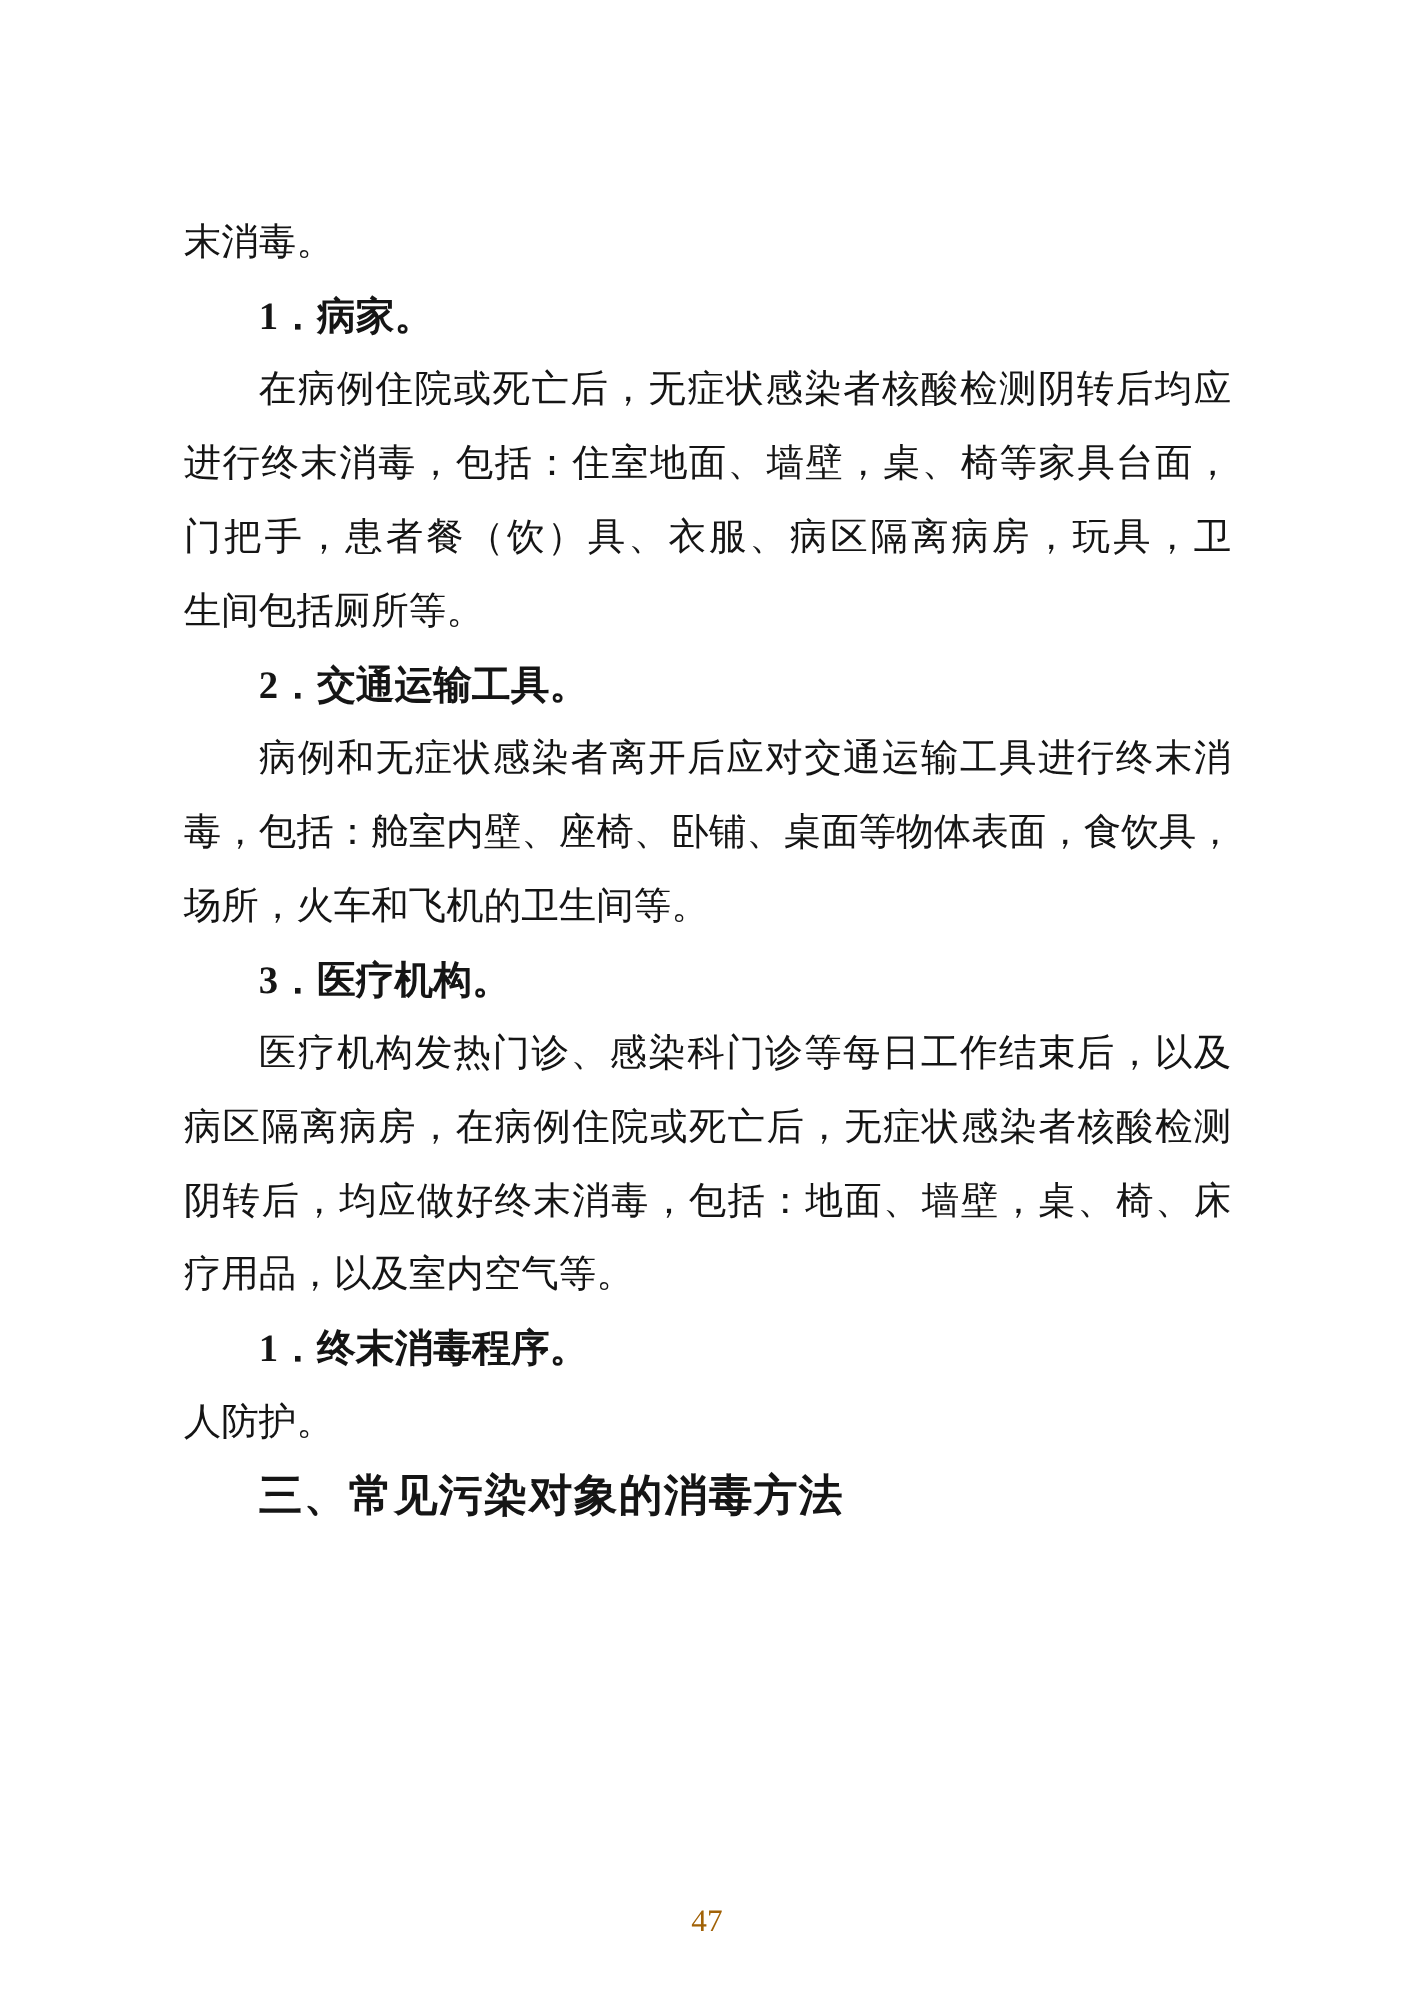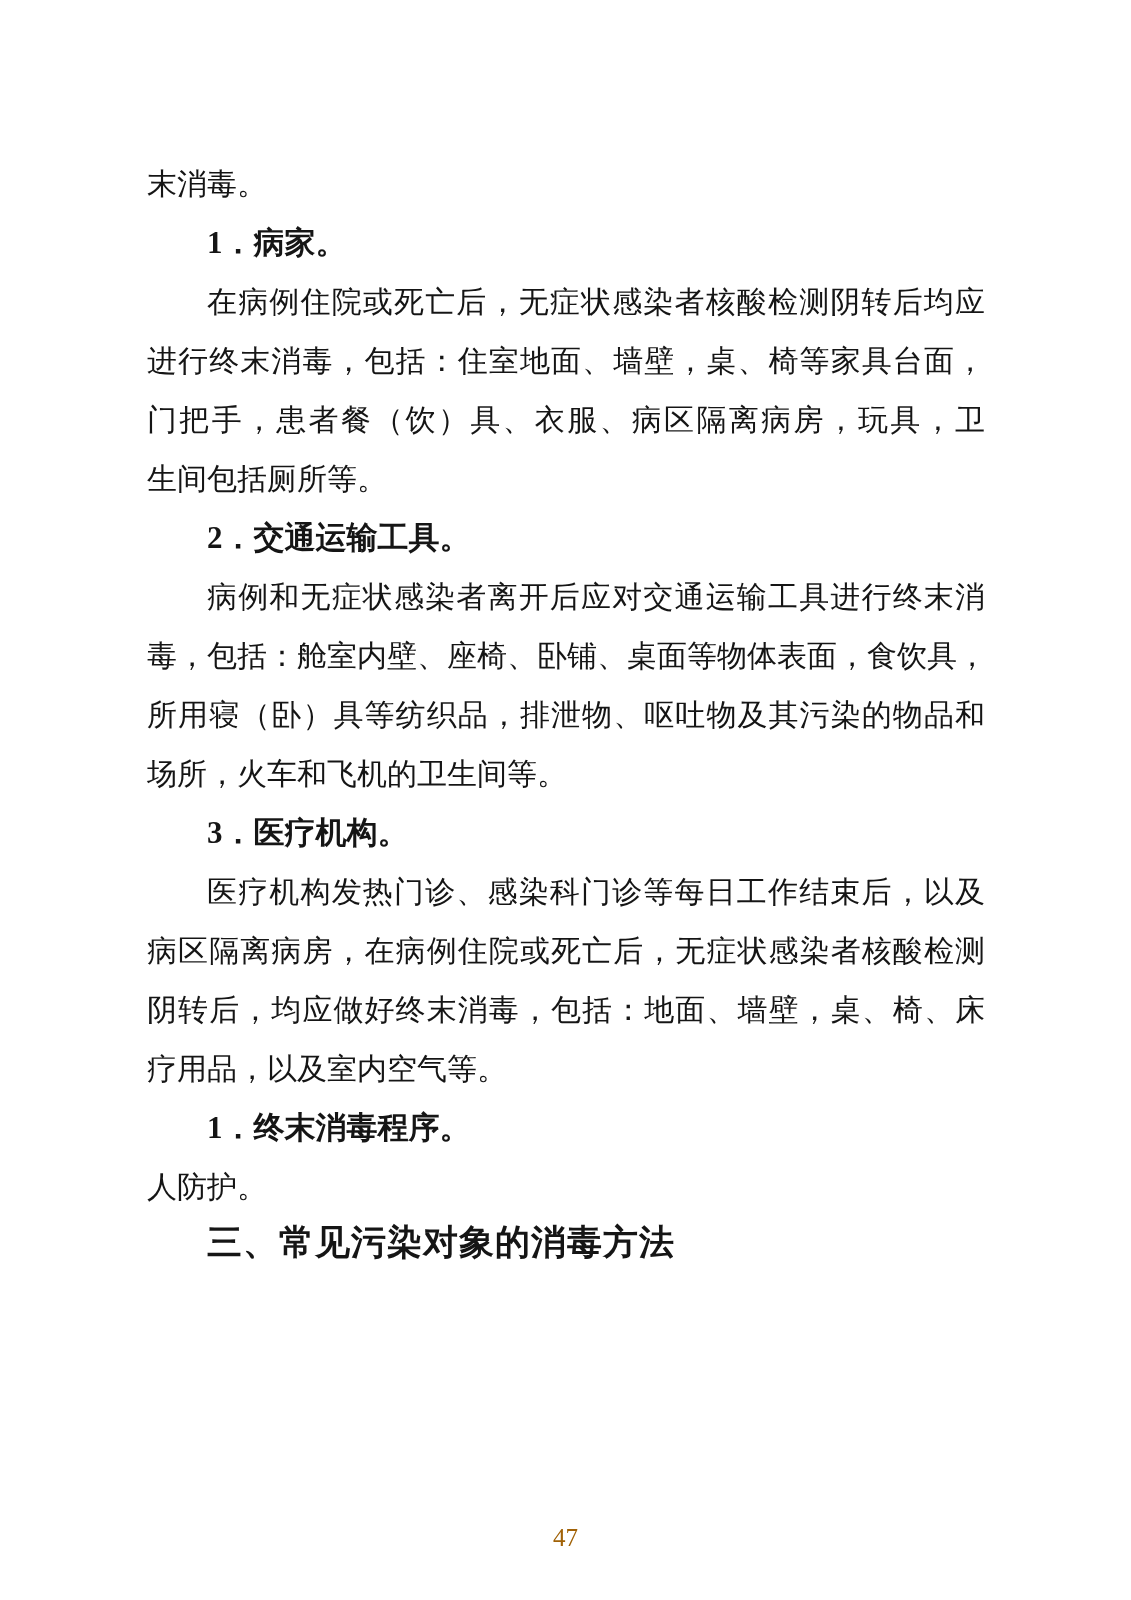--- a/index.html
+++ b/index.html
@@ -12,21 +12,21 @@
     width: 1131px;
     height: 1600px;
     background: #ffffff;
     overflow: hidden;
     font-family: "Liberation Serif", serif;
     color: #151515;
   }
   .text-block {
     position: absolute;
     left: 147px;
-    top: 154px;
+    top: 164px;
     width: 838px;
   }
   .line {
     line-height: 59px;
     font-size: 30px;
     white-space: nowrap;
     text-align: left;
   }
   .line.justify {
     text-align: justify;
@@ -34,21 +34,21 @@
     text-justify: inter-character;
   }
   .line.indent {
     padding-left: 60px;
   }
   .line.heading {
     font-weight: bold;
     font-size: 31px;
   }
   .line.chapter {
-    font-family: Liberation Mono, monospace;
+    font-family: Liberation Serif, serif;
     font-weight: bold;
     font-size: 35px;
     letter-spacing: 1px;
   }
   .footer {
     position: absolute;
     top: 1524px;
     left: 0;
     width: 100%;
     text-align: center;
@@ -63,21 +63,20 @@
   <div class="text-block">
       <div class="line body">末消毒。</div>
       <div class="line heading indent">1．病家。</div>
       <div class="line body justify indent">在病例住院或死亡后，无症状感染者核酸检测阴转后均应</div>
       <div class="line body justify">进行终末消毒，包括：住室地面、墙壁，桌、椅等家具台面，</div>
       <div class="line body justify">门把手，患者餐（饮）具、衣服、病区隔离病房，玩具，卫</div>
       <div class="line body">生间包括厕所等。</div>
       <div class="line heading indent">2．交通运输工具。</div>
       <div class="line body justify indent">病例和无症状感染者离开后应对交通运输工具进行终末消</div>
       <div class="line body justify">毒，包括：舱室内壁、座椅、卧铺、桌面等物体表面，食饮具，</div>
-      <div class="line body justify">所用寝（卧）具等纺织品，排泄物、呕吐物及其污染的物品和</div>
       <div class="line body">场所，火车和飞机的卫生间等。</div>
       <div class="line heading indent">3．医疗机构。</div>
       <div class="line body justify indent">医疗机构发热门诊、感染科门诊等每日工作结束后，以及</div>
       <div class="line body justify">病区隔离病房，在病例住院或死亡后，无症状感染者核酸检测</div>
       <div class="line body justify">阴转后，均应做好终末消毒，包括：地面、墙壁，桌、椅、床</div>
       <div class="line body">疗用品，以及室内空气等。</div>
       <div class="line heading indent">1．终末消毒程序。</div>
       <div class="line body">人防护。</div>
       <div class="line chapter indent">三、常见污染对象的消毒方法</div>
     </div>

